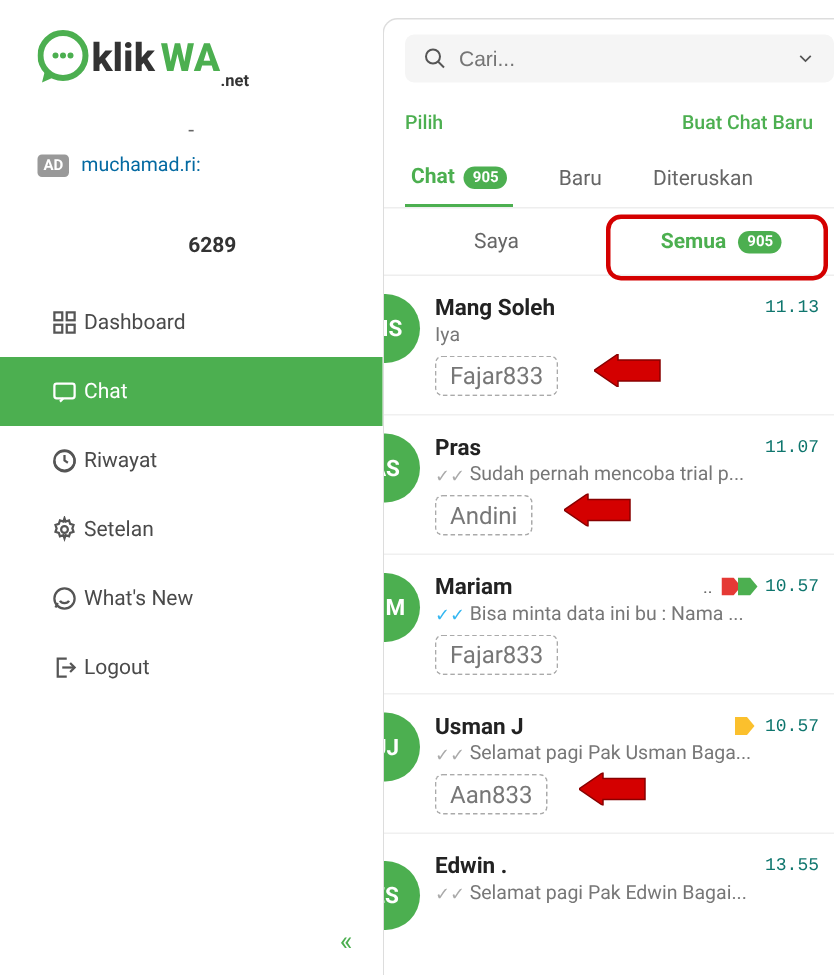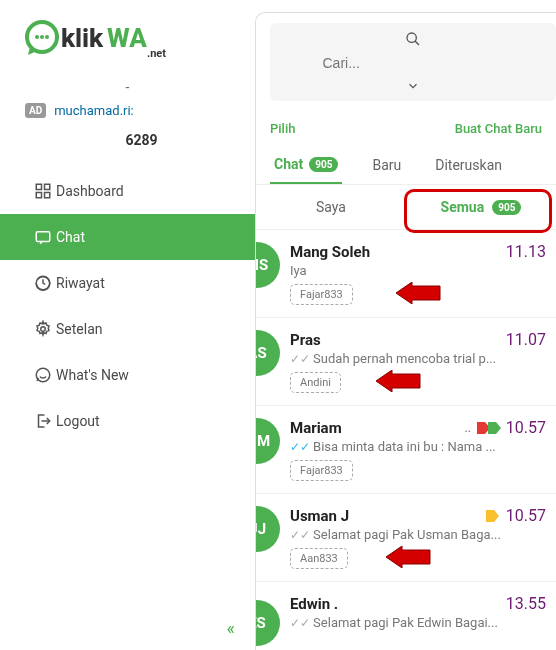--- a/index.html
+++ b/index.html
@@ -1,56 +1,56 @@
 <!DOCTYPE html>
 <html><head>
 <meta charset="utf-8">
 <style>
 * { box-sizing: border-box; margin: 0; padding: 0; }
 body { font-family: -apple-system, BlinkMacSystemFont, "Segoe UI", Roboto, Arial, sans-serif; font-size: 14px; color: #333; background: #fff; width: 556px; height: 650px; overflow: hidden; display: flex; }
 .sidebar { width: 255px; padding: 15px 0; background: #fff; position: relative; }
 .logo { padding: 0 25px 20px; }
 .logo svg { display: block; }
 .dash { text-align: center; color: #666; font-size: 14px; margin-bottom: 8px; }
-.user { padding: 0 25px; display: flex; align-items: center; gap: 8px; margin-bottom: 0; }
+.user { padding: 0 25px; display: flex; align-items: center; gap: 8px; margin-bottom: 24px; }
 .ad-badge { background: #999; color: #fff; font-size: 10px; font-weight: bold; padding: 2px 4px; border-radius: 3px; }
 .username { font-size: 13px; color: #0369a1; }
 .phone { text-align: center; font-weight: 700; padding: 14px 0; color: #333; font-size: 14px; margin-left: 28px; }
 .nav { margin-top: 6px; }
 .nav-item { display: flex; align-items: center; gap: 4px; padding: 14px 34px; cursor: pointer; color: #4a4a4a; }
 .nav-item.active { background: #4CAF50; color: #fff; }
 .nav-item svg { width: 18px; height: 18px; flex-shrink: 0; }
 .nav-item.active svg { stroke: #fff; fill: none; }
 .collapse { position: absolute; bottom: 12px; right: 20px; color: #4CAF50; font-size: 18px; cursor: pointer; }
 .main { flex: 1; border: 1px solid #ddd; border-top-left-radius: 10px; border-right: none; border-bottom: none; margin-top: 12px; padding-top: 10px; background: #fff; position: relative; overflow: hidden; }
 .searchwrap { margin: 0 0 10px 14px; }
-.search { display: flex; align-items: center; background: #f5f5f5; border-radius: 6px; padding: 8px 12px; gap: 8px; flex-direction: column; }
+.search { display: flex; align-items: center; background: #f5f5f5; border-radius: 6px; padding: 8px 12px; gap: 8px; }
 .search input { border: none; background: transparent; flex: 1; outline: none; font-size: 14px; color: #555; }
 .tops { display: flex; justify-content: space-between; padding: 10px 14px; font-size: 13px; }
 .pilih { color: #4CAF50; font-weight: 500; }
 .buat { color: #4CAF50; font-weight: 500; }
 .tabs1 { display: flex; border-bottom: 1px solid #eee; padding: 0 14px; gap: 26px; }
 .tab1 { padding: 10px 4px; font-size: 14px; color: #666; display: flex; align-items: center; gap: 6px; cursor: pointer; }
 .tab1.active { color: #4CAF50; font-weight: bold; border-bottom: 2px solid #4CAF50; }
 .badge { background: #4CAF50; color: #fff; font-size: 10px; padding: 2px 6px; border-radius: 10px; font-weight: bold; }
 .tabs2 { display: flex; position: relative; border-bottom: 1px solid #eee; }
 .tab2 { flex: 1; text-align: center; padding: 14px 0; font-size: 14px; color: #666; cursor: pointer; display: flex; align-items: center; justify-content: center; gap: 8px; }
 .tab2.active { color: #4CAF50; font-weight: bold; }
 .highlight-box { position: absolute; right: 4px; top: 4px; width: 148px; height: 44px; border: 3px solid #d40000; border-radius: 10px; pointer-events: none; }
 .chatlist { overflow: hidden; }
 .chat-item { display: flex; gap: 10px; padding: 12px 10px 12px 0; border-bottom: 1px solid #f0f0f0; position: relative; }
 .avatar { width: 46px; height: 46px; border-radius: 50%; display: flex; align-items: center; justify-content: center; color: #fff; font-weight: bold; font-size: 15px; margin-left: -22px; flex-shrink: 0; }
 .chat-body { flex: 1; min-width: 0; }
 .chat-top { display: flex; justify-content: space-between; align-items: center; }
 .chat-name { font-weight: 700; font-size: 15px; color: #222; }
-.chat-time { font-size: 16px; color: #701a75; }
+.chat-time { font-size: 12px; color: #0f766e; font-family: Liberation Mono, monospace; }
 .chat-msg { font-size: 13px; color: #777; margin-top: 2px; white-space: nowrap; overflow: hidden; text-overflow: ellipsis; display: flex; align-items: center; gap: 3px; }
 .ticks { color: #aaa; font-size: 12px; }
 .ticks.blue { color: #34B7F1; }
-.tag { display: inline-block; border: 1.5px dashed #aaa; border-radius: 5px; padding: 3px 9px; font-size: 11px; color: #777; margin-top: 6px; }
+.tag { display: inline-block; border: 1.5px dashed #aaa; border-radius: 5px; padding: 3px 9px; font-size: 16px; color: #777; margin-top: 6px; }
 .arrow { position: absolute; pointer-events: none; }
 .dots { font-size: 12px; color: #666; margin-right: 2px; }
 </style>
 </head>
 <body>
 
 <div class="sidebar">
   <div class="logo">
     <svg width="160" height="44" viewBox="0 0 160 44">
       <g>

